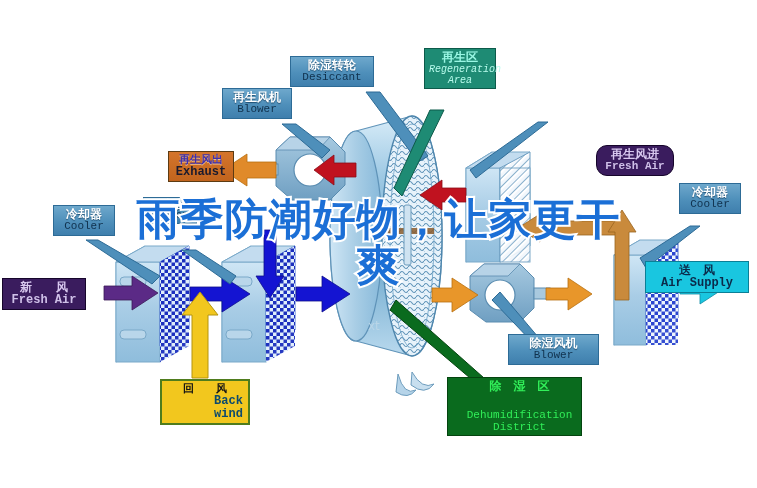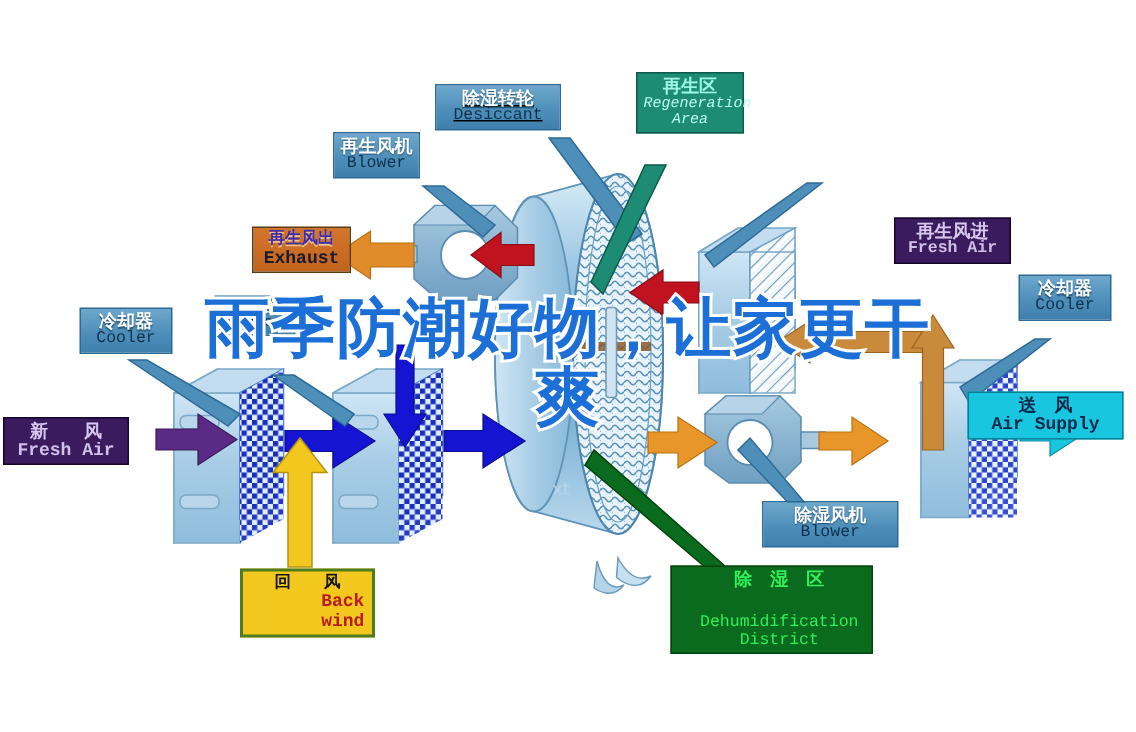--- a/index.html
+++ b/index.html
@@ -42,21 +42,21 @@
   .green .en{color:#30ee58;margin-top:16px;}
 
   
   .cyan{background:#19c6e0;border:1px solid #0b7f96;}
   .cyan .cn{color:#0b2a4a;}
   .cyan .en{color:#0b2a4a;}
 
   
   .yellow{background:#f2c71e;border:2px solid #4f7c1d;}
   .yellow .cn{color:#151515;}
-  .yellow .en{color:#b91c1c;margin-left:47px;}
+  .yellow .en{color:#0c4a6e;margin-left:47px;}
 
   
   #headline{position:absolute;left:0;top:196px;width:757px;text-align:center;
             pointer-events:none;}
   #headline .line{display:block;font-weight:bold;font-size:43px;line-height:46px;
             font-family:"DejaVu Sans","Liberation Sans",sans-serif;
             color:#1b6fd6;letter-spacing:1px;
             -webkit-text-stroke:4px #ffffff;paint-order:stroke fill;}
 </style>
 </head>
@@ -247,26 +247,26 @@
       <polygon points="538,122 548,122 476,178 470,170" fill="#4e8fba" stroke="#2d6b96" stroke-width="1"></polygon>
       <polygon points="690,226 700,226 646,268 640,258" fill="#4e8fba" stroke="#2d6b96" stroke-width="1"></polygon>
       <polygon points="534,344 544,344 500,292 492,300" fill="#4e8fba" stroke="#2d6b96" stroke-width="1"></polygon>
       <polygon points="470,378 484,378 396,300 390,310" fill="#0a6b1e" stroke="#04440f" stroke-width="1"></polygon>
       <polygon points="182,250 196,250 236,276 230,284" fill="#4e8fba" stroke="#2d6b96" stroke-width="1"></polygon>
     </g>
 
     <text x="368" y="330" font-size="12" fill="#b9d5e7" font-family="DejaVu Sans, sans-serif">xt</text>
   </svg>
 
-  <div class="lbl blue" style="left:290px;top:56px;width:84px;font-size:12px;text-decoration:underline;">
+  <div class="lbl blue" style="left:290px;top:56px;width:84px;font-size:12px;">
     <span class="cn">除湿转轮</span>
     <span class="en" style="font-size:11px;">Desiccant</span>
   </div>
 
-  <div class="lbl blue" style="left:222px;top:88px;width:58px;font-size:12px;">
+  <div class="lbl blue" style="left:222px;top:88px;width:70px;font-size:12px;">
     <span class="cn">再生风机</span>
     <span class="en" style="font-size:11px;">Blower</span>
   </div>
 
   <div class="lbl orange" style="left:168px;top:151px;width:66px;font-size:12px;">
     <span class="cn" style="font-size:11px;">再生风出</span>
     <span class="en" style="font-size:12px;font-weight:bold;">Exhaust</span>
   </div>
 
   <div class="lbl blue" style="left:53px;top:205px;width:62px;font-size:12px;">
@@ -288,21 +288,21 @@
     <span class="cn">回　　风</span>
     <span class="en" style="font-size:12px;font-weight:bold;">Back wind</span>
   </div>
 
   <div class="lbl teal" style="left:424px;top:48px;width:72px;font-size:12px;">
     <span class="cn">再生区</span>
     <span class="en" style="font-size:10px;line-height:1.1;">Regeneration Area</span>
   </div>
 
 
-  <div class="lbl purple" style="left:596px;top:145px;width:78px;font-size:12px;">
+  <div class="lbl purple" style="left:596px;top:145px;width:78px;font-size:12px;border-radius:11px;">
     <span class="cn">再生风进</span>
     <span class="en" style="font-size:11px;font-weight:bold;">Fresh Air</span>
   </div>
 
   <div class="lbl blue" style="left:679px;top:183px;width:62px;font-size:12px;">
     <span class="cn">冷却器</span>
     <span class="en" style="font-size:11px;">Cooler</span>
   </div>
 
   <div class="lbl blue" style="left:508px;top:334px;width:91px;font-size:12px;">

